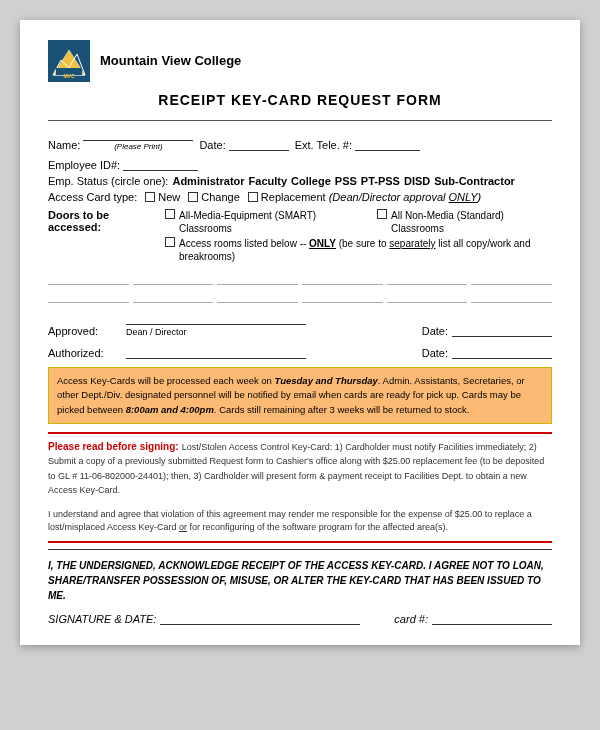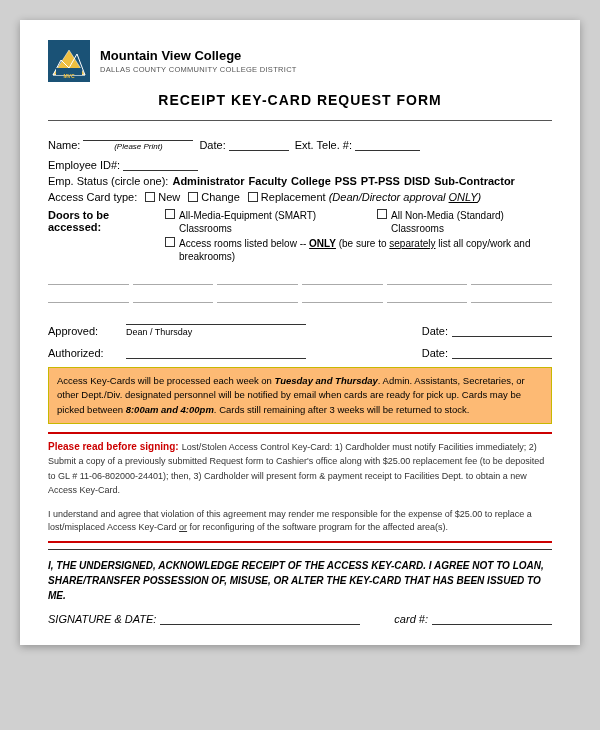--- a/index.html
+++ b/index.html
@@ -239,21 +239,20 @@
       <svg viewBox="0 0 42 42" xmlns="http://www.w3.org/2000/svg">
         <rect width="42" height="42" fill="#1a5276"></rect>
         <polygon points="5,35 21,10 37,35" fill="#f0c040" stroke="#fff" stroke-width="0.5"></polygon>
         <polygon points="5,35 13,20 21,28 29,14 37,35" fill="none" stroke="#fff" stroke-width="1"></polygon>
         <rect x="8" y="28" width="26" height="7" fill="#1a5276"></rect>
         <text x="21" y="38" text-anchor="middle" fill="#f0c040" font-size="5" font-family="Arial" font-weight="bold">MVC</text>
       </svg>
     </div>
     <div>
       <div class="college-name">Mountain View College</div>
-      <div class="college-subtitle">Dallas County Community College District</div>
     </div>
   </div>
 
   <div class="form-title">RECEIPT KEY-CARD REQUEST FORM</div>
 
   <hr class="divider-line">
 
   <div class="form-row">
     <div class="field-group">
       <span class="field-label">Name:</span>
@@ -336,21 +335,21 @@
     <div class="multi-line-item"></div>
     <div class="multi-line-item"></div>
     <div class="multi-line-item"></div>
   </div>
 
   <div class="approval-section">
     <div class="approval-row">
       <span class="approval-label">Approved:</span>
       <div class="approval-line-group">
         <span class="field-line" style="width:180px;"></span>
-        <span class="approval-sub">Dean / Thursday</span>
+        <span class="approval-sub">Dean / Director</span>
       </div>
       <div class="date-group">
         <span class="field-label">Date:</span>
         <span class="field-line" style="width:100px;"></span>
       </div>
     </div>
     <div class="approval-row">
       <span class="approval-label">Authorized:</span>
       <div class="approval-line-group">
         <span class="field-line" style="width:180px;"></span>

